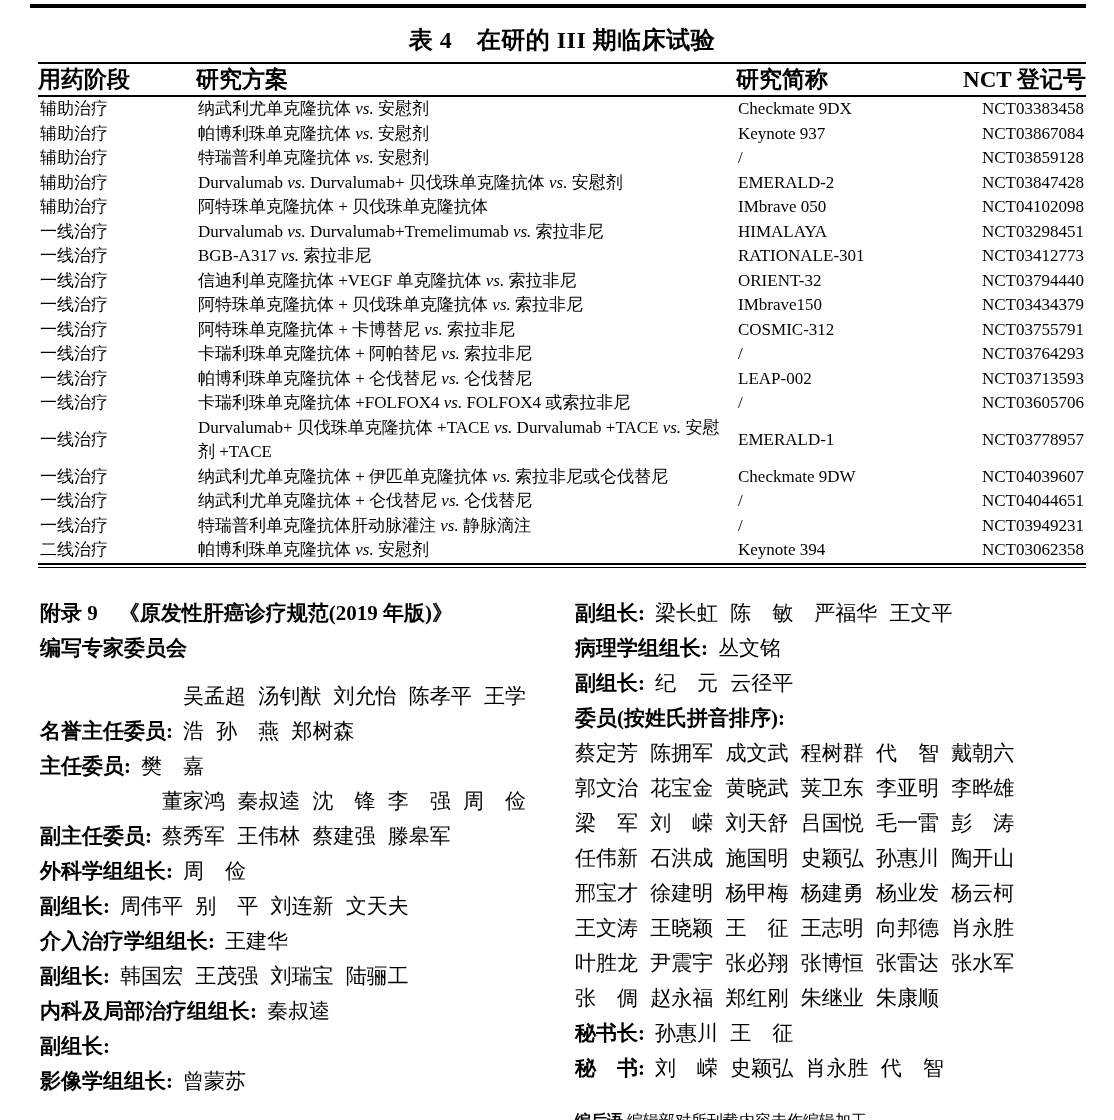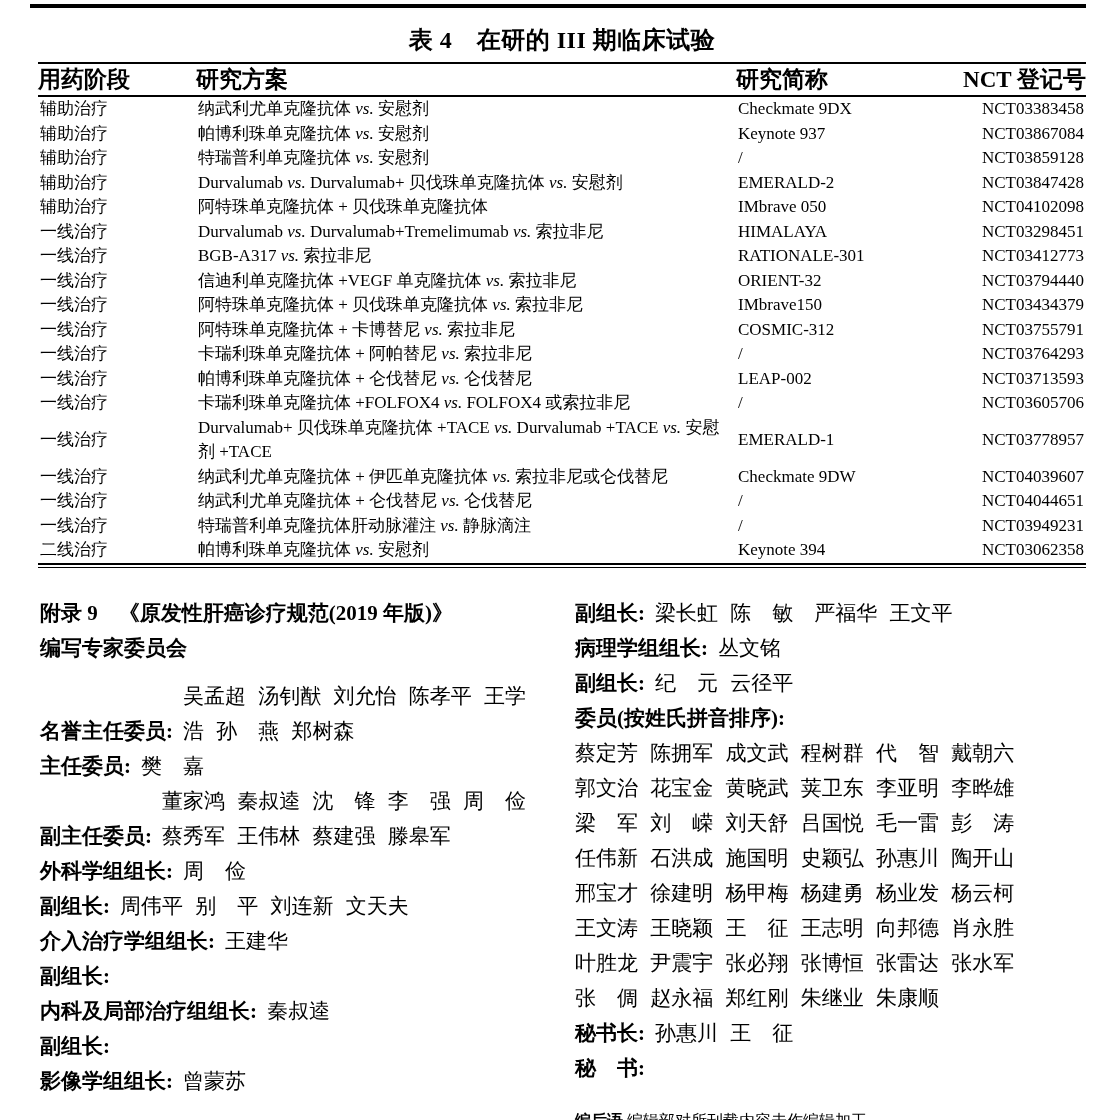--- a/index.html
+++ b/index.html
@@ -281,20 +281,21 @@
           <span class="names">周伟平 别　平 刘连新 文天夫</span>
         </div>
 
         <div class="line">
           <span class="lbl">介入治疗学组组长:</span>
           <span class="names">王建华</span>
         </div>
 
         <div class="line">
           <span class="lbl">副组长:</span>
+          <span class="names">韩国宏 王茂强 刘瑞宝 陆骊工</span>
         </div>
 
         <div class="line">
           <span class="lbl">内科及局部治疗组组长:</span>
           <span class="names">秦叔逵</span>
         </div>
 
         <div class="line">
           <span class="lbl">副组长:</span>
         </div>
@@ -368,19 +369,20 @@
           <span class="names">张　倜 赵永福 郑红刚 朱继业 朱康顺</span>
         </div>
 
         <div class="line">
           <span class="lbl">秘书长:</span>
           <span class="names">孙惠川 王　征</span>
         </div>
 
         <div class="line">
           <span class="lbl">秘　书:</span>
+          <span class="names">刘　嵘 史颖弘 肖永胜 代　智</span>
         </div>
       </div>
     <div class="editor-note">
       <span class="en-label">编后语</span><span>编辑部对所刊载内容未作编辑加工</span>
     </div>
   </div>
 </div>
 
 </body></html>

